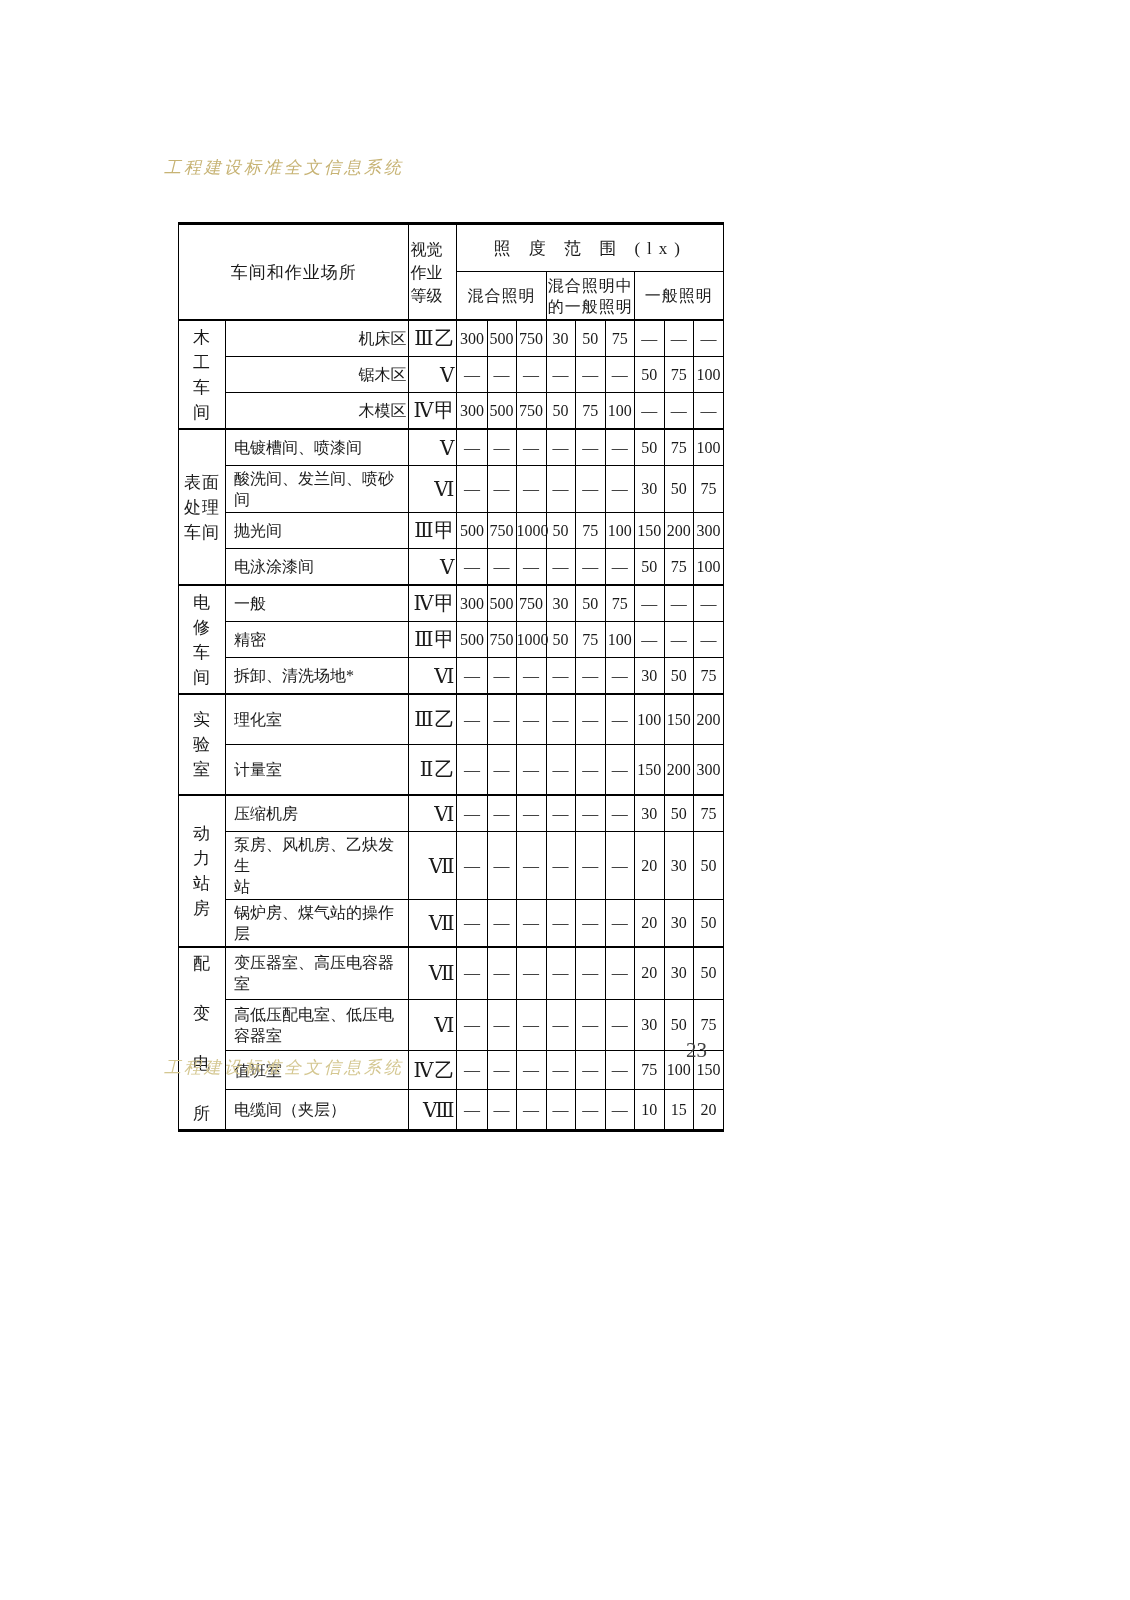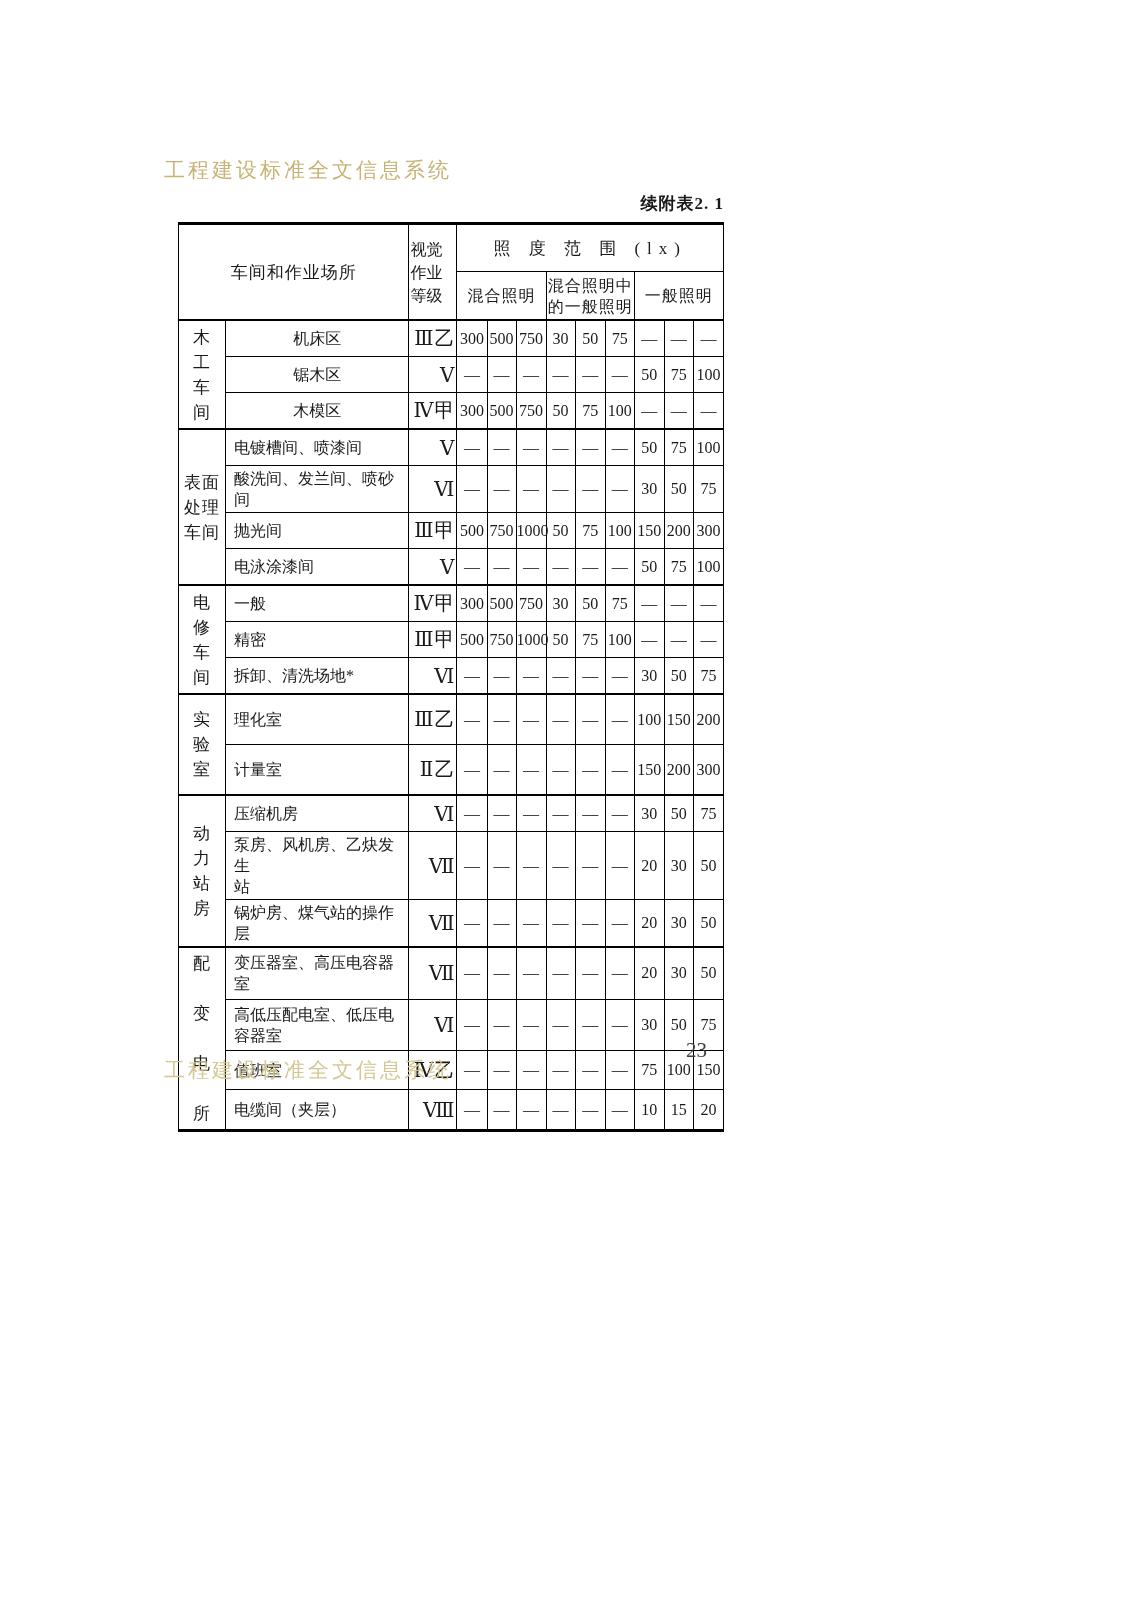--- a/index.html
+++ b/index.html
@@ -1,21 +1,21 @@
 <!DOCTYPE html>
 <html><head>
 <meta charset="utf-8">
 <style>
   html,body { margin:0; padding:0; background:#ffffff; }
   .page {
     position:relative; width:1130px; height:1600px; background:#ffffff;
     font-family:"Liberation Serif","DejaVu Serif",serif; color:#1a1a1a;
     overflow:hidden;
   }
-  .brand { font-size:21px; letter-spacing:3px; }
+  .brand { font-size:17px; letter-spacing:3px;font-style:italic; }
   .brand-header { position:absolute; left:164px; top:156px; color:#c7b374; }
   .brand-footer { position:absolute; left:164px; top:1056px; color:#d4c791; }
   .page-number { position:absolute; left:686px; top:1038px; font-size:21px; color:#404040; }
   .table-caption {
     position:absolute; left:178px; top:192px; width:546px;
     text-align:right; font-weight:bold; font-size:17px; letter-spacing:1px;
   }
   table.main {
     position:absolute; left:178px; top:222px; width:546px;
     border-collapse:collapse; table-layout:fixed;
@@ -30,32 +30,31 @@
   .th-range { font-size:17px; text-align:center; letter-spacing:7px; height:44px; }
   .th-sub { font-size:16px; text-align:center; white-space:pre-line; line-height:21px; height:45px; letter-spacing:1px; }
   .group-cell {
     text-align:center; white-space:pre-line; line-height:25px;
     font-size:17px; padding:3px 0; vertical-align:middle; letter-spacing:1px;
   }
   .place-cell {
     font-size:16px; padding:2px 2px 2px 8px; line-height:21px;
     white-space:pre-line; height:31px; vertical-align:middle; text-align:left;
   }
-  .place-cell.centered { text-align:center; padding-left:2px;font-family:Liberation Serif, serif; }
+  .place-cell.centered { text-align:right; padding-left:2px;font-family:Liberation Serif, serif; }
   .grade-cell { font-size:20px; text-align:right; letter-spacing:1px; vertical-align:middle; }
   .val-cell { font-size:16px; text-align:center; padding:0; vertical-align:middle; }
 </style>
 </head>
 <body>
 
 <div class="page">
 
   <div class="brand brand-header">工程建设标准全文信息系统</div>
 
-  <div class="table-caption">续附表2. 1</div>
 
   <table class="main">
     <colgroup>
       <col style="width:47px">
         <col style="width:183px">
         <col style="width:48px">
       <col style="width:30px">
         <col style="width:29px">
         <col style="width:30px">
       <col style="width:29px">

